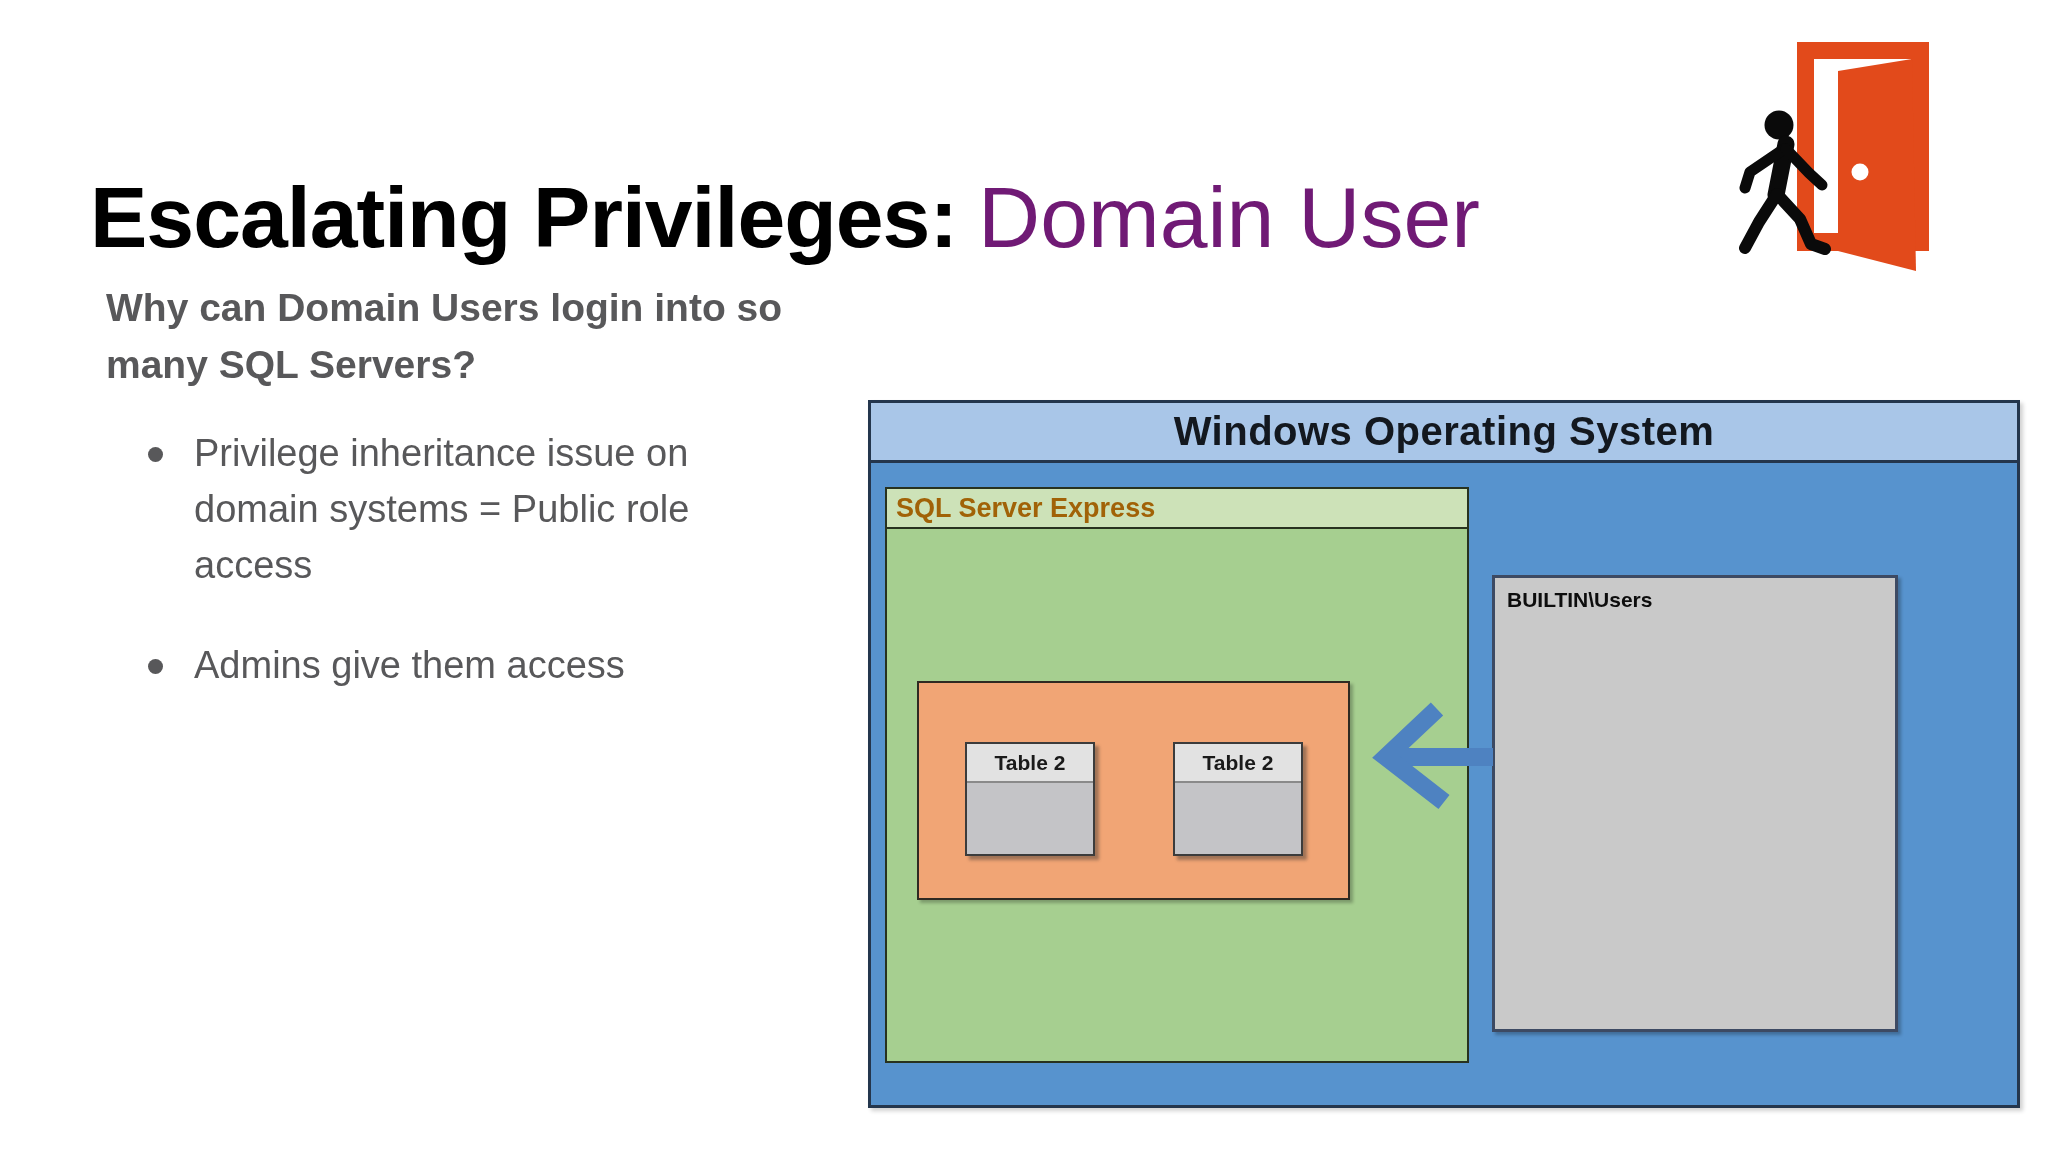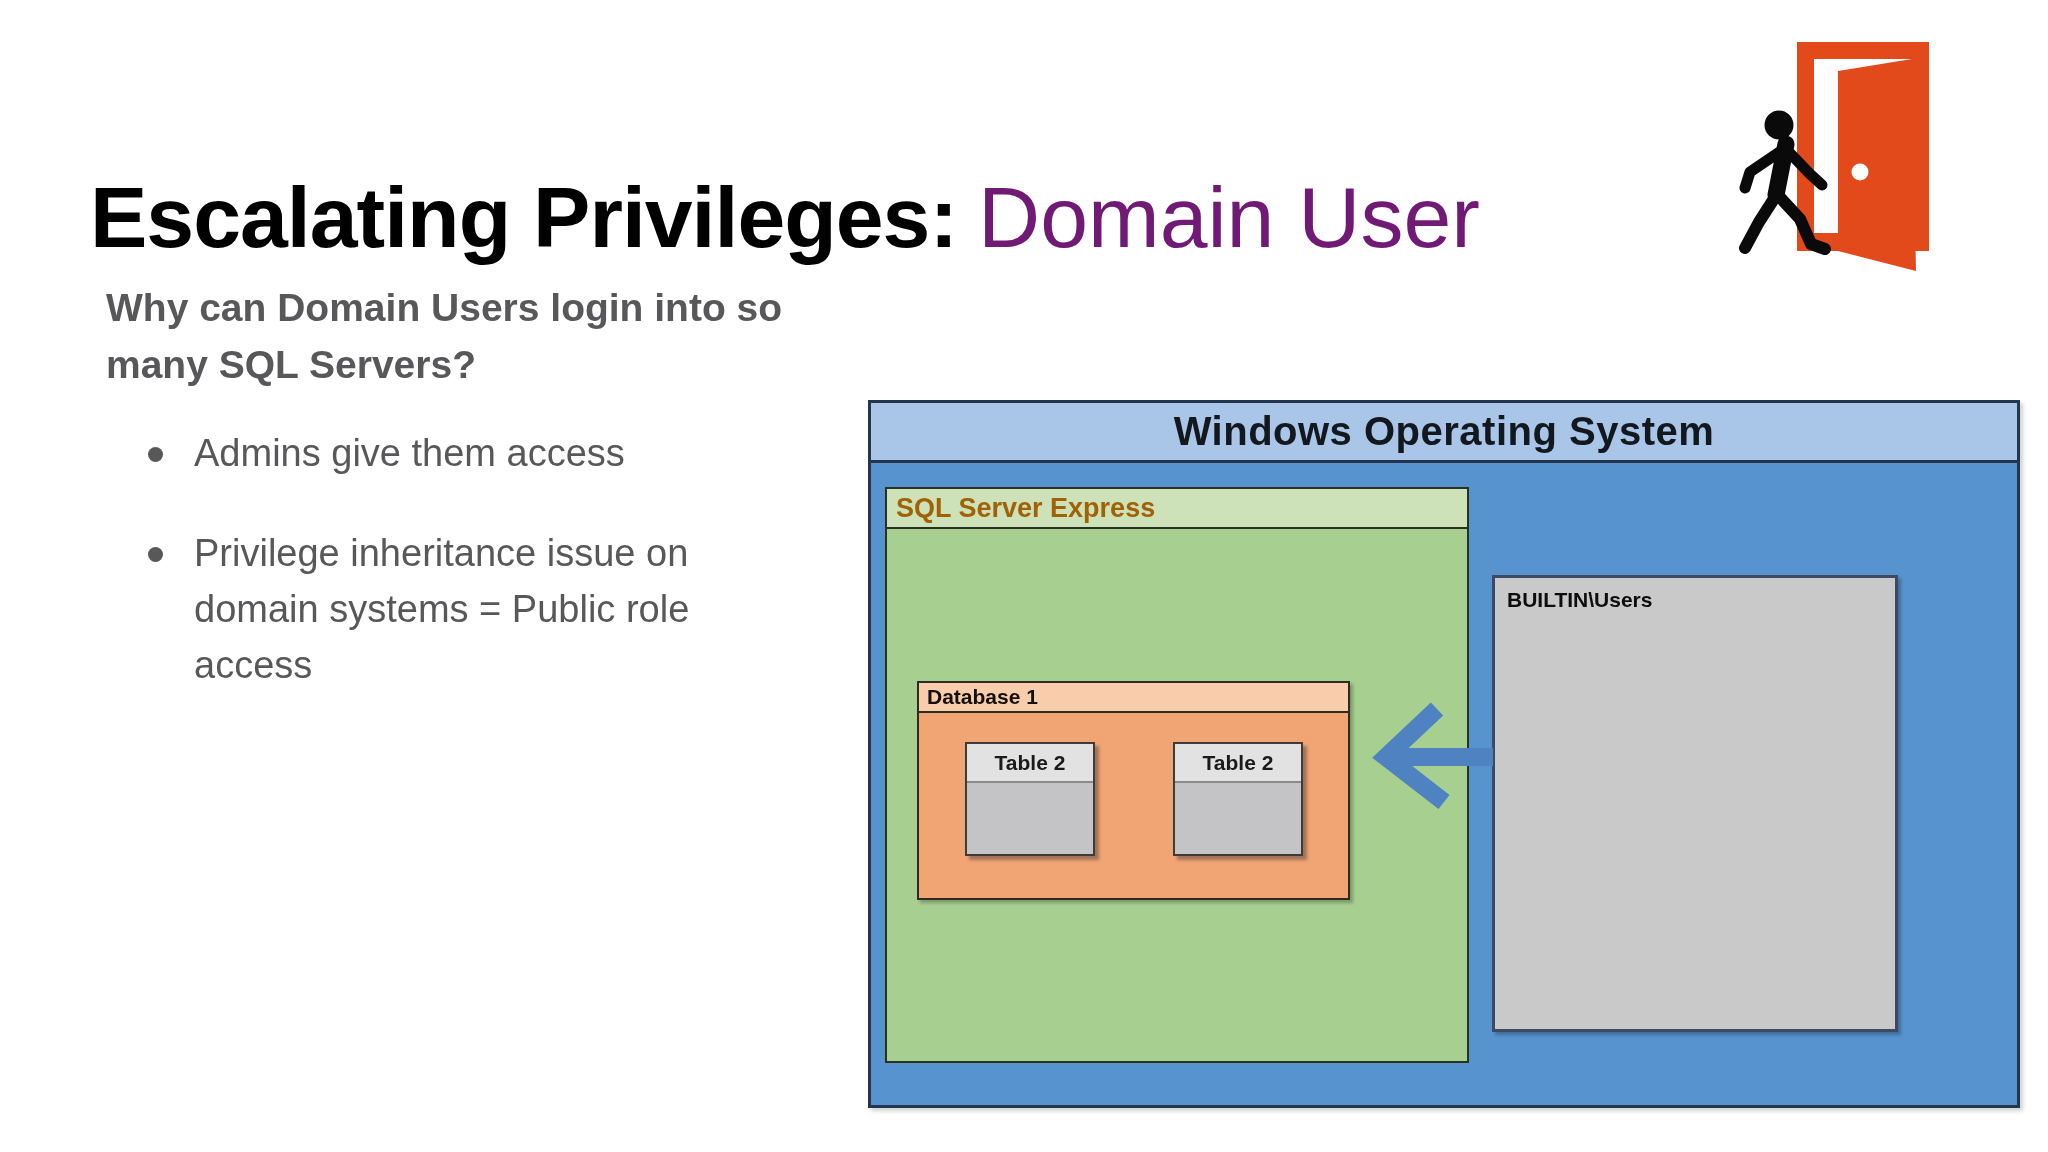--- a/index.html
+++ b/index.html
@@ -121,36 +121,35 @@
         <polyline points="44,158 26,186 12,212" stroke-width="12"></polyline>
       </g>
     </svg>
   </div>
 
   <p class="question">Why can Domain Users login into so many SQL Servers?</p>
 
   <ul class="bullets">
     <li>
       <span class="dot"></span>
-      <span class="btxt">Admins give them access</span>
+      <span class="btxt">Privilege inheritance issue on domain systems = Public role access</span>
     </li>
     <li>
       <span class="dot"></span>
-      <span class="btxt">Privilege inheritance issue on domain systems = Public role access</span>
+      <span class="btxt">Admins give them access</span>
     </li>
   </ul>
 
   <section class="diagram">
     <div class="os-header">Windows Operating System</div>
 
     <div class="sql-box">
       <div class="sql-header">SQL Server Express</div>
 
       <div class="db-box">
-        <div class="db-header">Database 1</div>
 
         <div class="table-box t1">
           <div class="table-header">Table 2</div>
         </div>
         <div class="table-box t2">
           <div class="table-header">Table 2</div>
         </div>
       </div>
     </div>
 

